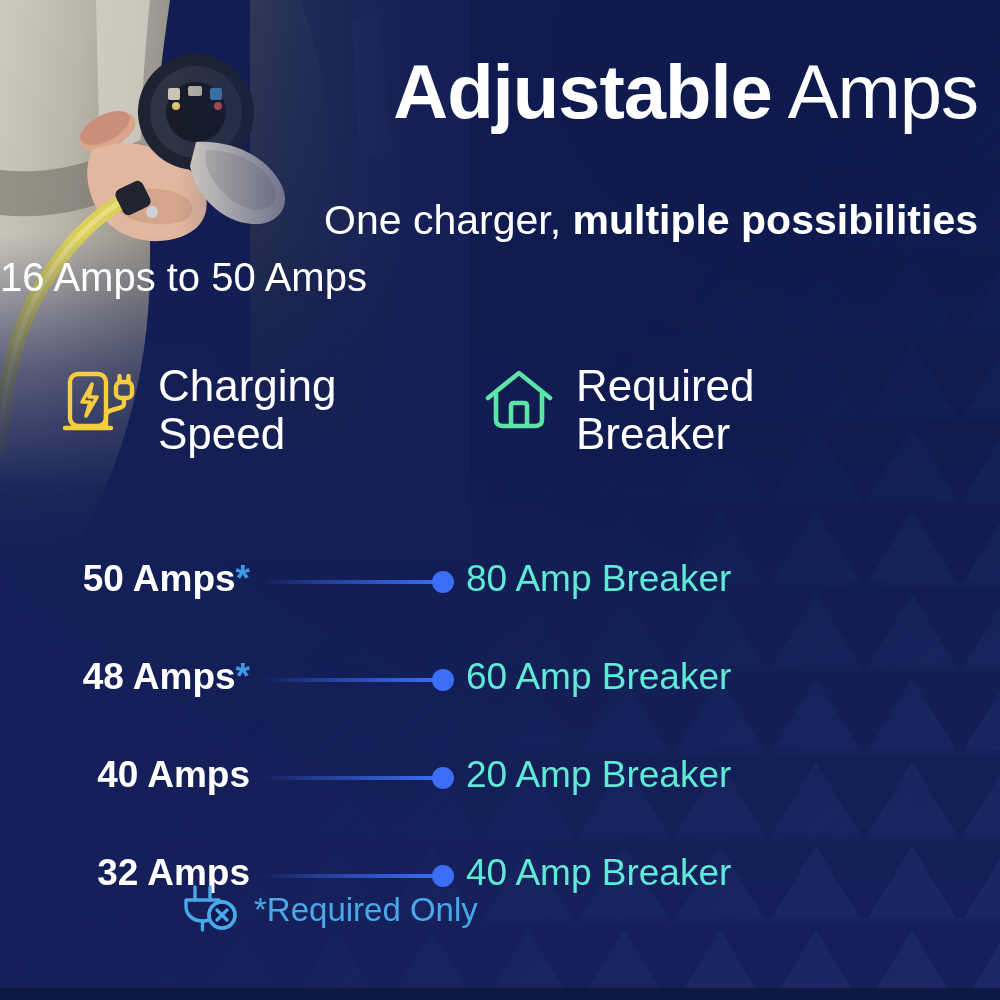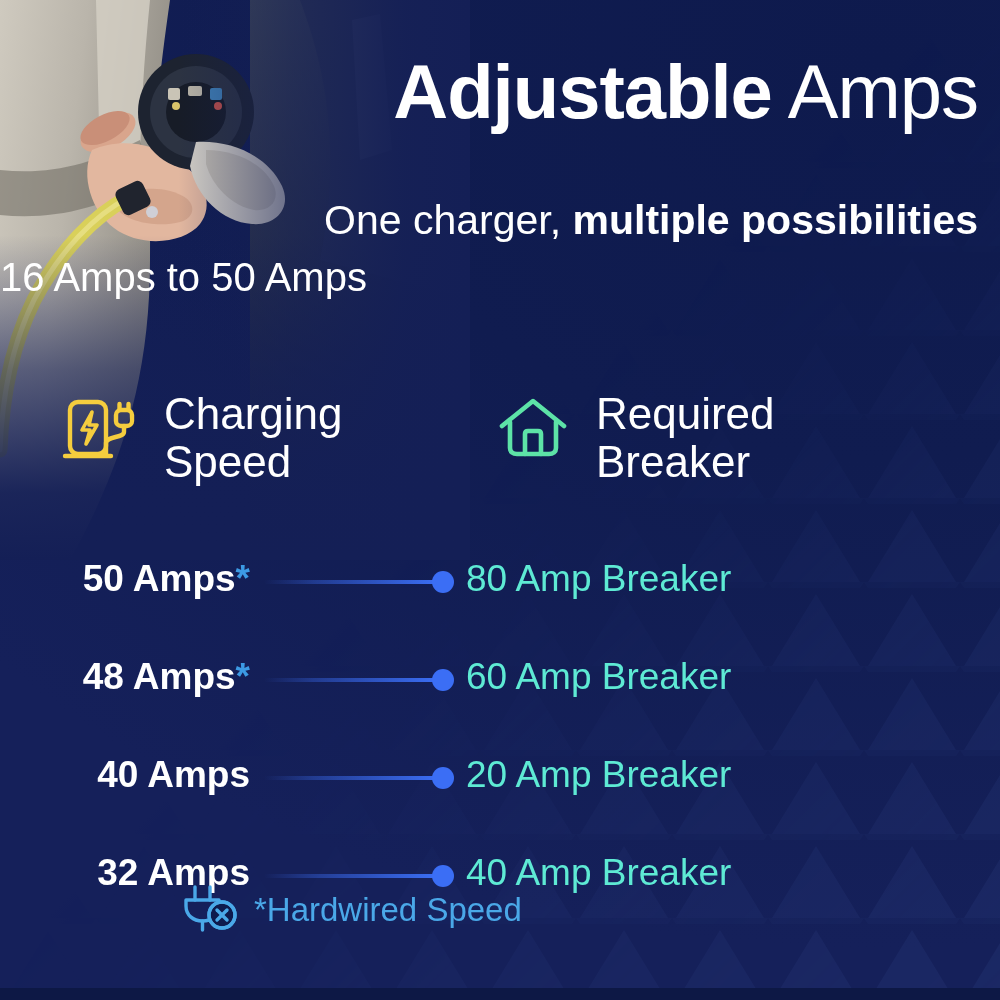--- a/index.html
+++ b/index.html
@@ -65,24 +65,24 @@
   .subtitle2 {
     position:absolute; left:0; right:22px; top:256px;
     font-size:40px; line-height:1.08;
     color:#ffffff; font-weight:300;
     white-space:nowrap;
   }
 
   
   .col-head {
     position:absolute;
-    display:flex; align-items:flex-start; gap:28px;margin-top:28px;
+    display:flex; align-items:flex-start; gap:22px;
   }
   .col-head-left  { left:62px;  top:362px; }
-  .col-head-right { left:498px; top:362px; }
+  .col-head-right { left:484px; top:362px; }
 
   .col-head-icon { flex:0 0 auto; margin-top:6px; }
 
   .col-head-text {
     font-size:44px; line-height:1.08;
     font-weight:300; color:#ffffff;
     white-space:pre-line;
   }
 
   
@@ -305,16 +305,16 @@
           <line x1="28" y1="3" x2="28" y2="16"></line>
           <path d="M4,16 L37,16 L37,22 C37,31 30,37 20.5,37 C11,37 4,31 4,22 Z"></path>
           <line x1="20.5" y1="37" x2="20.5" y2="46"></line>
           <circle cx="40" cy="31" r="13" fill="#0e1a4d"></circle>
           <circle cx="40" cy="31" r="13"></circle>
           <line x1="35" y1="26" x2="45" y2="36"></line>
           <line x1="45" y1="26" x2="35" y2="36"></line>
         </g>
       </svg>
     </span>
-    <span class="footnote-text">*Hardwired Speed</span>
+    <span class="footnote-text">*Required Only</span>
   </div>
 
 </div>
 
 </body></html>

